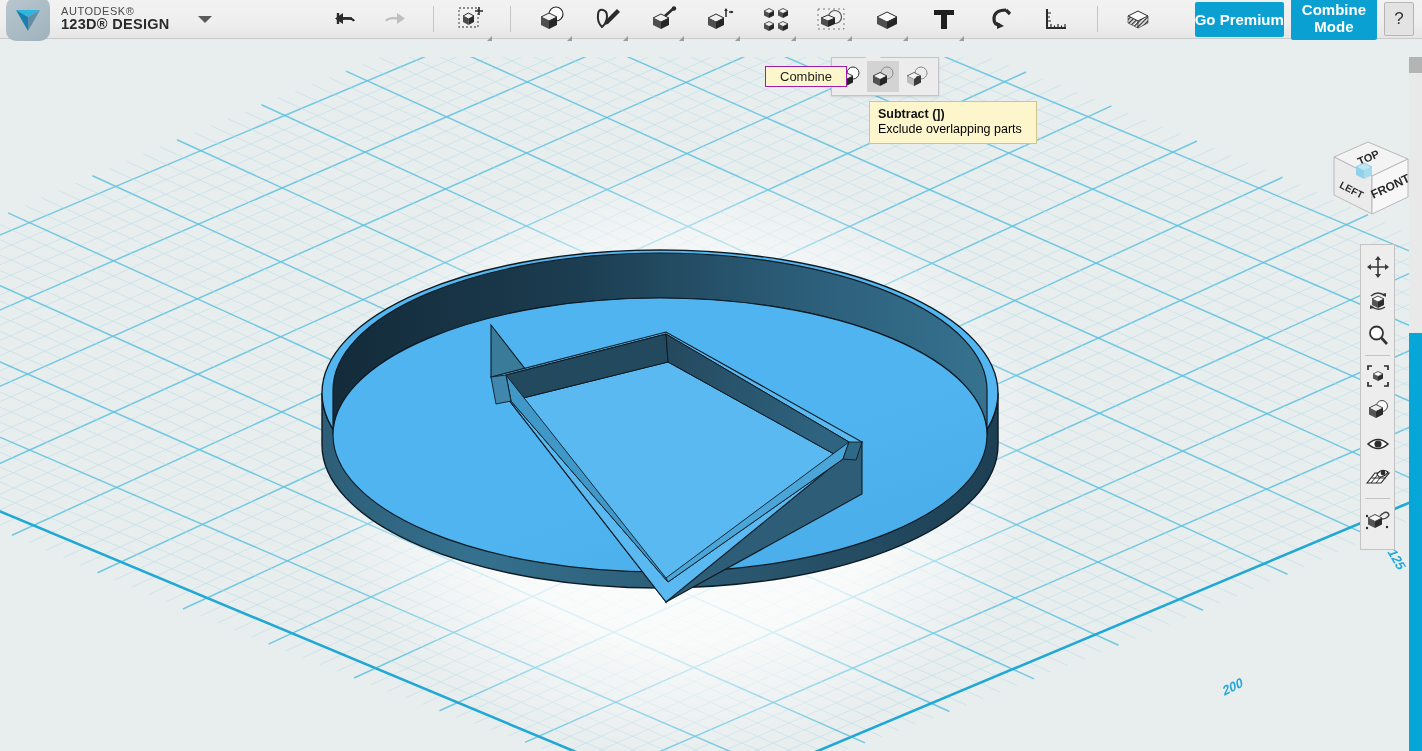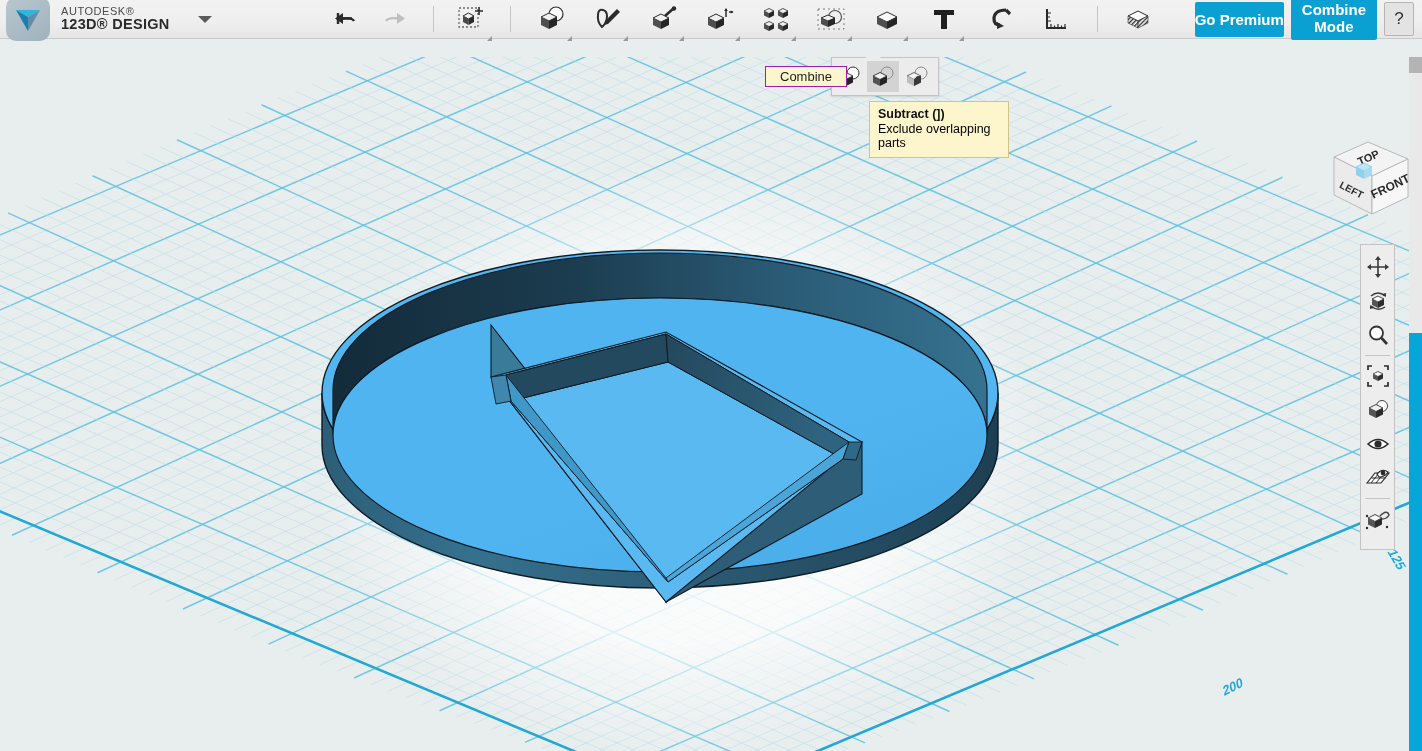--- a/index.html
+++ b/index.html
@@ -102,21 +102,21 @@
     display:flex;align-items:center;justify-content:center;cursor:pointer;
     border-radius:1px;
   }
   .cb-item.selected { background:#d3d3d3; }
   .combine-tag {
     position:absolute; left:765px; top:66px;
     background:#fdf6cd; border:1px solid #a21caf;
     font-size:13px; color:#1d1d1d; padding:2px 14px; z-index:46;
   }
   .tooltip {
-    position:absolute; left:869px; top:101px; width:140px;
+    position:absolute; left:869px; top:101px; width:168px;
     background:#fdf6cd; border:1px solid #cfc48c;
     padding:5px 8px 7px 8px; z-index:46;
   }
   .tt-title { font-size:12.5px; font-weight:bold; color:#111; }
   .tt-desc  { font-size:12.5px; color:#000000; margin-top:1px; }
 
   
   .viewcube { position:absolute; left:1316px; top:78px; width:100px; height:86px; z-index:20; cursor:pointer; }
 
   

